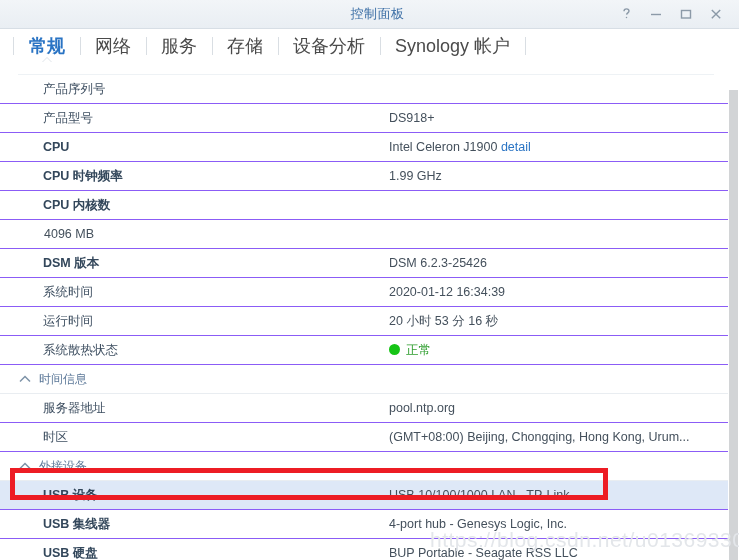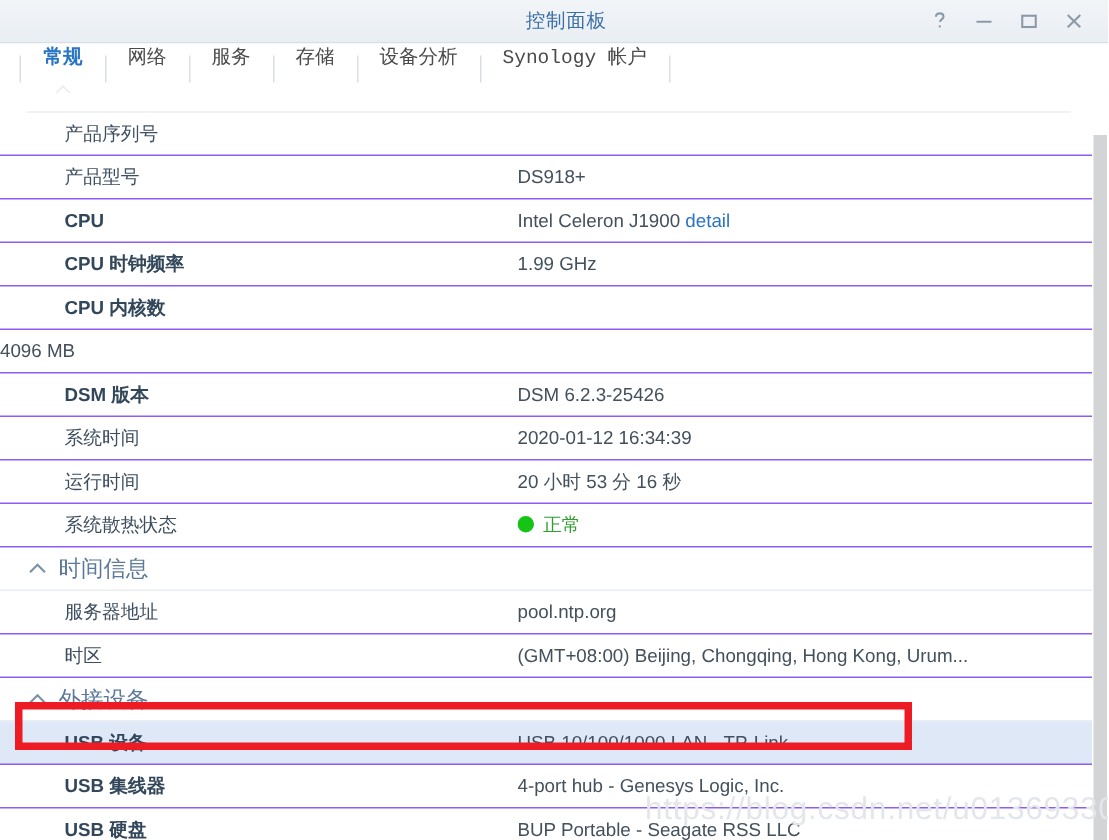--- a/index.html
+++ b/index.html
@@ -27,22 +27,22 @@
     color:#8c9aa8;font-size:14px;line-height:1;cursor:default;
   }
   .win-btn svg{display:block;}
 
   
   .tabbar{
     position:relative;height:34px;background:#fff;
     display:flex;align-items:stretch;padding-left:14px;
   }
   .tab{
-    position:relative;display:flex;
-    padding:0 15px;font-size:13px;color:#4a4a4a;cursor:default;white-space:nowrap;font-family:Liberation Mono, monospace;
+    position:relative;display:flex;align-items:center;
+    padding:0 15px;font-size:18px;color:#4a4a4a;cursor:default;white-space:nowrap;
   }
   .tab + .tab::before{
     content:"";position:absolute;left:0;top:8px;bottom:8px;width:1px;background:#d9dee3;
   }
   .tab:first-child::after{
     content:"";position:absolute;left:-1px;top:8px;bottom:8px;width:1px;background:#d9dee3;
   }
   .tab.active{color:#2a74c4;font-weight:bold;}
   .tab-end-sep{position:relative;width:1px;margin:8px 0;background:#d9dee3;}
   .tabbar-underline{
@@ -71,39 +71,39 @@
   .row{
     position:relative;height:28px;display:flex;align-items:center;
     border-bottom:1px solid #8b5cf6;
   }
   .row .label{
     width:345px;padding-left:43px;box-sizing:border-box;
     font-size:12.5px;color:#33475b;font-weight:bold;white-space:nowrap;
   }
   .row .label.normal{font-weight:normal;color:#3d4e60;}
   .row .value{
-    flex:1;font-size:12.5px;color:#44505c;white-space:nowrap;overflow:hidden;
+    flex:1;font-size:12.5px;color:#44505c;white-space:nowrap;overflow:hidden;margin-left:44px;
   }
   .row.highlight{background:#dee8f7;}
   .link{color:#2a74c4;cursor:pointer;}
   .status-dot{
     display:inline-block;width:11px;height:11px;border-radius:50%;
     background:#16c416;vertical-align:-1px;margin-right:6px;
   }
   .status-text{color:#2f9e2f;}
 
   .section{
     position:relative;height:28px;display:flex;align-items:center;
     border-bottom:1px solid #e9edf1;padding-left:18px;
   }
   .chev{
     width:14px;height:14px;margin-right:7px;display:inline-flex;
     align-items:center;justify-content:center;color:#7e93a8;
   }
-  .section-label{font-size:15px;color:#5d7999;}
+  .section-label{font-size:12px;color:#5d7999;}
 
   
   .scrollbar{
     position:absolute;right:0;top:0;bottom:0;width:11px;background:#ffffff;
   }
   .scroll-thumb{
     position:absolute;left:1px;width:9px;top:28px;bottom:0;
     background:#d2d4d6;border-radius:0;
   }
   .scroll-track-top{

